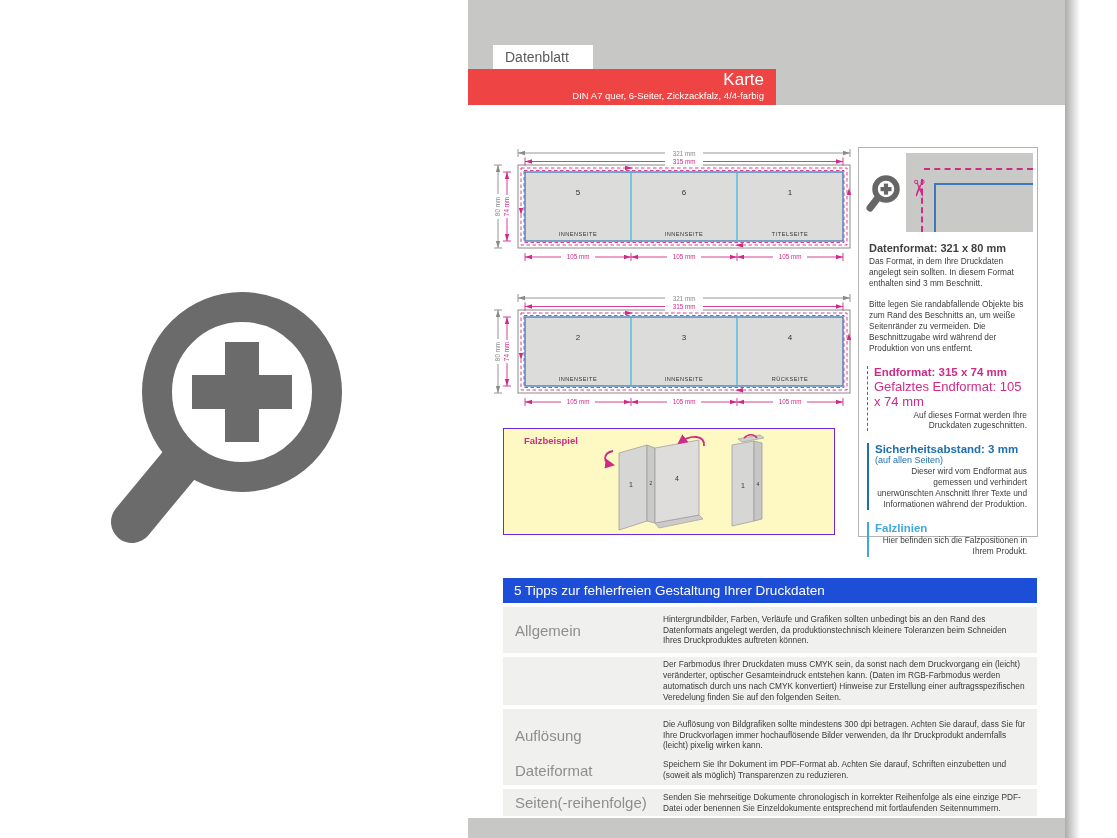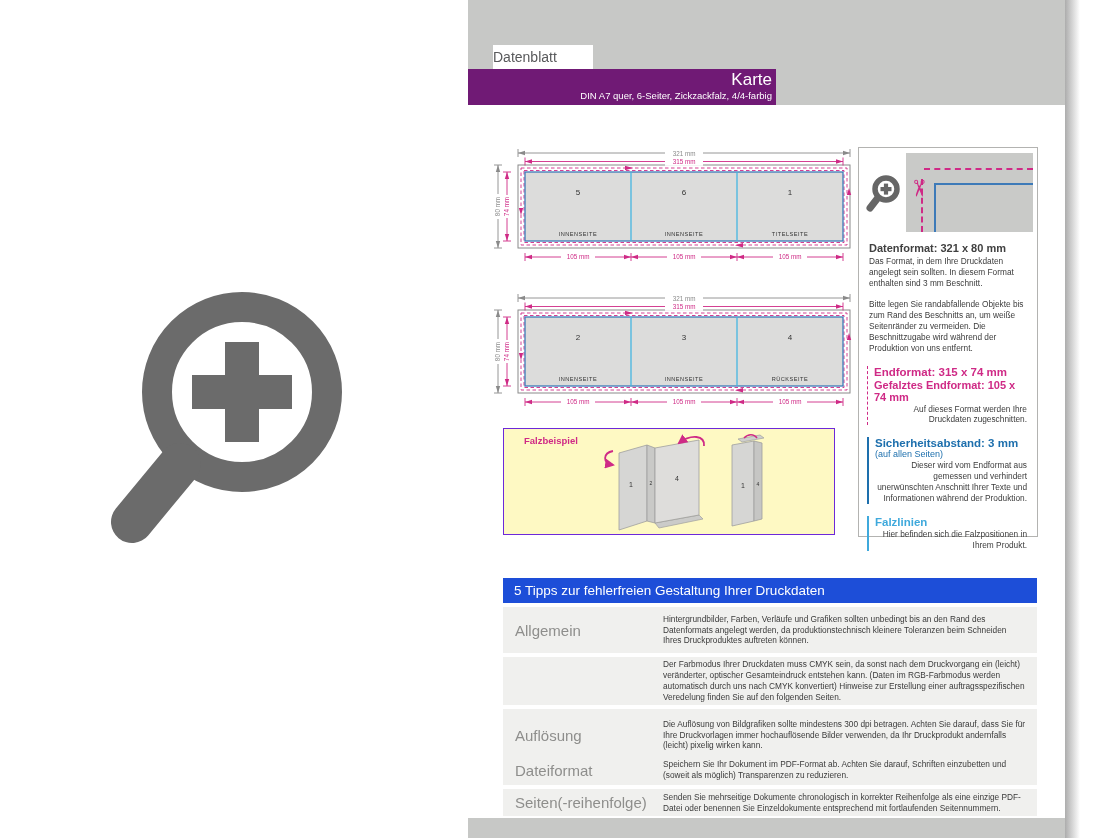--- a/index.html
+++ b/index.html
@@ -8,23 +8,23 @@
   .abs{position:absolute;}
 
   
   #backdrop{left:468px;top:0;width:597px;height:838px;background:#c7c8c6;}
   #page{left:468px;top:105px;width:597px;height:713px;background:#ffffff;}
   #page-shadow{left:1065px;top:0;width:15px;height:838px;
     background:linear-gradient(to right, rgba(105,105,105,.55), rgba(255,255,255,0));}
 
   
   #tab-datenblatt{left:493px;top:45px;width:100px;height:24px;background:#ffffff;
-    color:#58595b;font-size:14px;line-height:24px;padding-left:0;box-sizing:border-box;}
-  #header-bar{left:468px;top:69px;width:308px;height:36px;background:#701a75;
-    color:#ffffff;text-align:right;box-sizing:border-box;padding:1px 4px 0 0;}
+    color:#58595b;font-size:14px;line-height:24px;padding-left:12px;box-sizing:border-box;}
+  #header-bar{left:468px;top:69px;width:308px;height:36px;background:#ef4444;
+    color:#ffffff;text-align:right;box-sizing:border-box;padding:1px 12px 0 0;}
   #header-title{font-size:17px;line-height:20px;}
   #header-subtitle{font-size:9.5px;line-height:12px;}
 
   
   svg.diagram{position:absolute;left:488px;width:372px;height:142px;}
   #diagram-1{top:145px;} #diagram-2{top:290px;}
   svg text{font-family:"Liberation Sans", sans-serif;}
 
   
   #fold-example{left:503px;top:428px;width:332px;height:107px;border:1px solid #6d28d9;
@@ -43,21 +43,21 @@
   #detail-blue-h{top:30px;left:28px;right:0;border-top:2px solid #3d7ab8;}
   #detail-blue-v{left:28px;top:30px;bottom:0;border-left:2px solid #3d7ab8;}
   #scissors{position:absolute;left:3px;top:24px;color:#cf2a86;font-size:23px;
     transform:rotate(90deg);line-height:1;}
   .info-text{padding:0 10px;color:#3c3c3c;}
   .info-heading{font-size:11px;font-weight:bold;color:#404040;margin-top:7px;}
   .info-body{font-size:8.3px;line-height:1.32;color:#3c3c3c;margin-top:2px;}
   .block{margin:12px 10px 0 8px;padding-left:6px;}
   #endformat-block{border-left:1px dashed #cf2a86;}
   #endformat-block .h{color:#cf2a86;font-size:11.5px;font-weight:bold;}
-  #endformat-block .s{color:#cf2a86;font-size:11px;font-weight:bold;margin-top:1px;}
+  #endformat-block .s{color:#cf2a86;font-size:13px;font-weight:normal;margin-top:1px;}
   #safety-block{border-left:2px solid #1d6fad;}
   #safety-block .h{color:#1d6fad;font-size:11.5px;font-weight:bold;}
   #safety-block .s{color:#1d6fad;font-size:9px;}
   #falz-block{border-left:2px solid #3fa9dc;}
   #falz-block .h{color:#3fa9dc;font-size:11.5px;font-weight:bold;}
   .block .b{font-size:8.3px;line-height:1.32;color:#3c3c3c;margin-top:1px;text-align:right;}
 
   
   #tips-header{left:503px;top:578px;width:534px;height:25px;background:#1d4ed8;
     color:#ffffff;font-size:13.5px;line-height:25px;padding-left:11px;box-sizing:border-box;}

